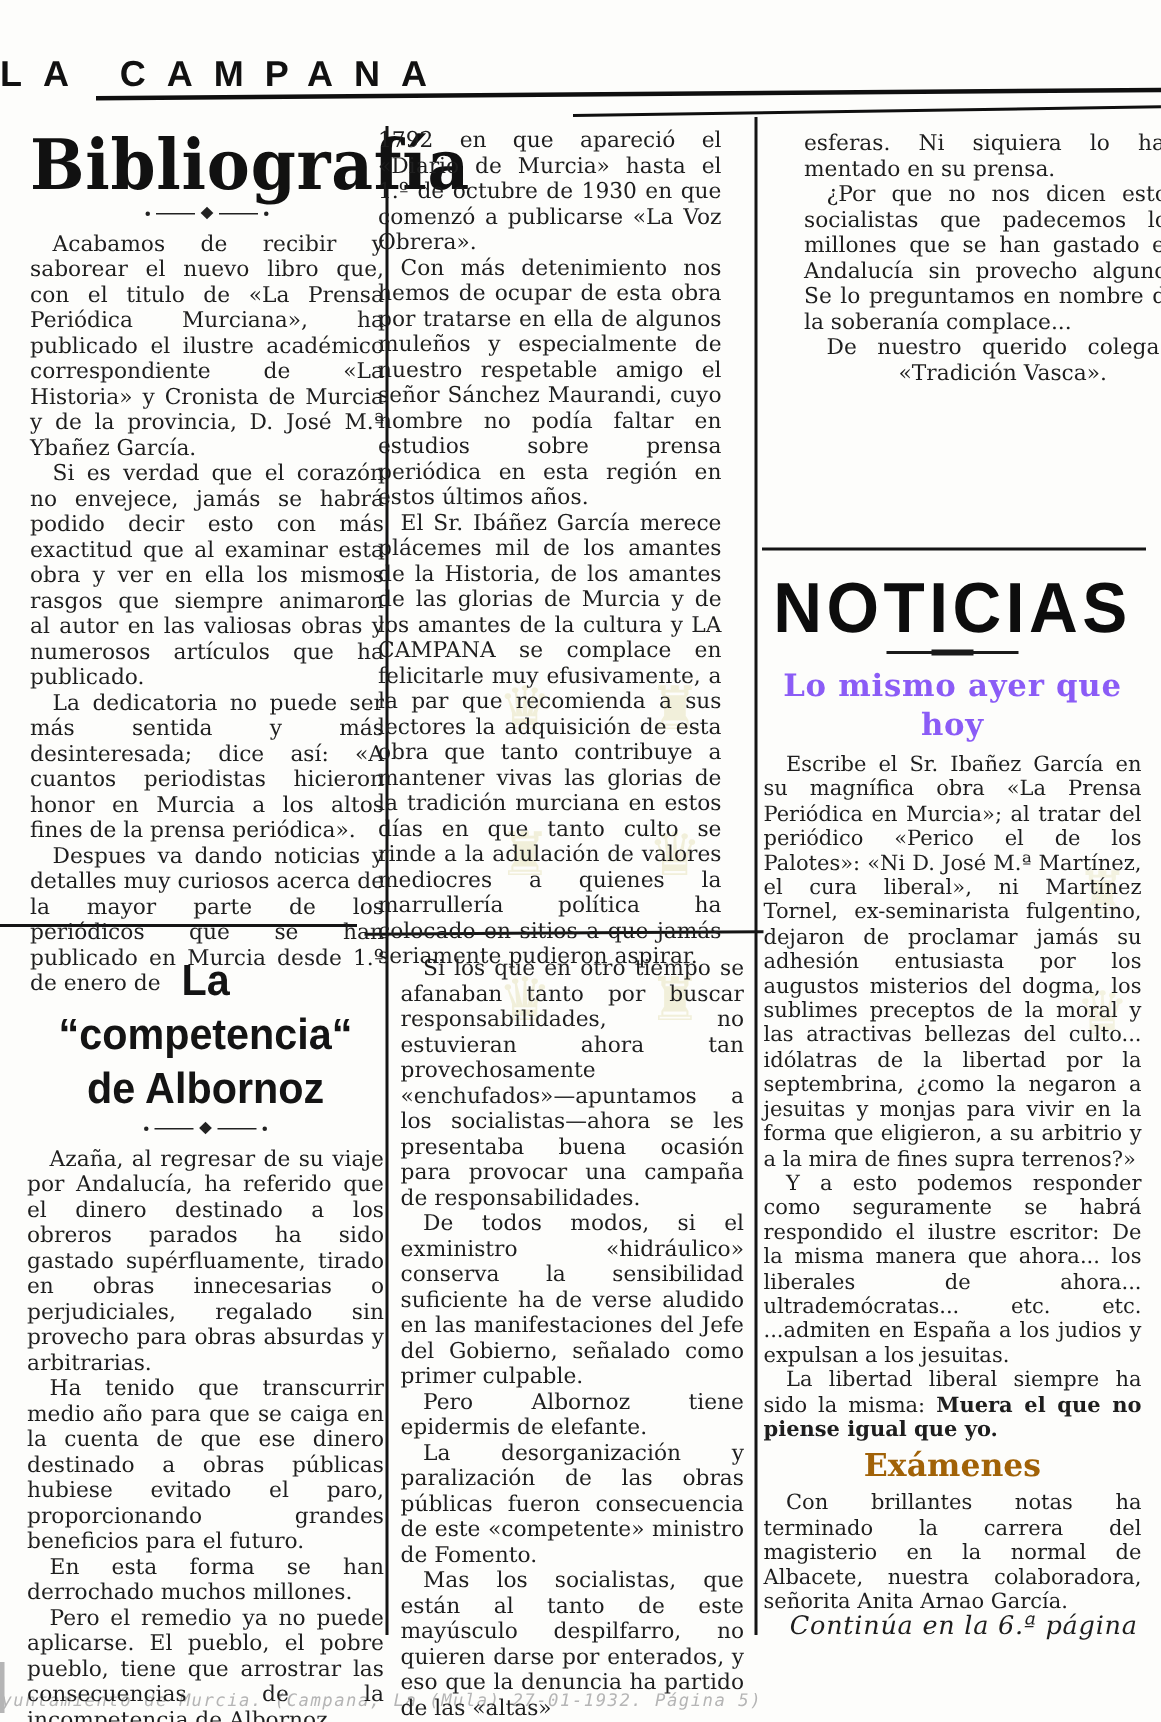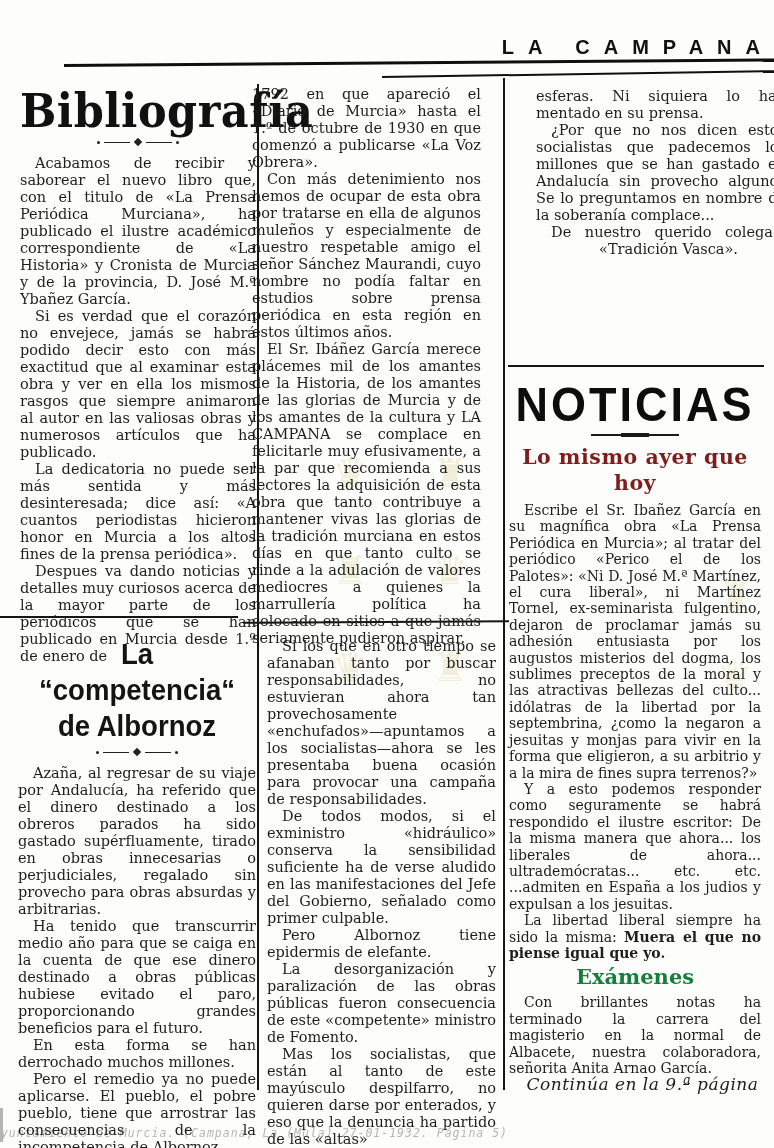--- a/index.html
+++ b/index.html
@@ -2,22 +2,22 @@
 <html><head>
 <meta charset="utf-8">
 <style>
   html,body{margin:0;padding:0;background:#e8e8e8;}
   .page{
     position:relative;width:774px;height:1148px;background:#fdfdfb;
     overflow:hidden;color:#222;font-family:"DejaVu Serif", serif;
   }
   
   #masthead{
-    position:absolute;top:36px;left:0;width:100%;text-align:right;
-    font-family:"Liberation Sans", sans-serif;font-weight:bold;font-size:20px;
+    position:absolute;top:36px;left:0;width:100%;text-align:left;
+    font-family:"Liberation Sans", sans-serif;font-weight:bold;font-size:24px;
     letter-spacing:14px;color:#111;
   }
   .mast-rule{position:absolute;background:#0f0f0f;transform-origin:left center;}
   #mast-rule1{top:64px;left:64px;width:712px;height:3px;transform:rotate(-0.45deg);}
   #mast-rule2{top:76px;left:382px;width:392px;height:2px;transform:rotate(-0.85deg);}
   
   .vrule{position:absolute;width:2px;background:#151515;}
   #vrule1{left:257px;top:84px;height:1006px;}
   #vrule2{left:503px;top:78px;height:1012px;}
   .hrule{position:absolute;height:2px;background:#151515;}
@@ -46,25 +46,25 @@
     transform-origin:center top;
   }
   .head2 .l1{word-spacing:10px;}
   #noticias-title{
     margin:0;text-align:center;font-family:"Liberation Sans", sans-serif;
     font-weight:bold;font-size:45px;line-height:52px;letter-spacing:3px;color:#0d0d0d;
     transform:scaleY(1.05);transform-origin:center top;
   }
   .subhead{
     text-align:center;font-family:"DejaVu Serif", serif;font-weight:bold;
-    font-size:20.5px;line-height:26px;color:#7f1d1d;margin:4px 0 6px 0;letter-spacing:0.5px;
+    font-size:20.5px;line-height:26px;color:#8b5cf6;margin:4px 0 6px 0;letter-spacing:0.5px;
   }
   .subhead2{
     text-align:center;font-family:"DejaVu Serif", serif;font-weight:bold;
-    font-size:21px;line-height:26px;color:#15803d;margin:3px 0 4px 0;
+    font-size:21px;line-height:26px;color:#a16207;margin:3px 0 4px 0;
   }
   
   .orn{display:flex;align-items:center;justify-content:center;margin:5px auto 10px auto;}
   .orn .line{width:26px;height:1px;background:#222;}
   .orn .dia{width:6px;height:6px;background:#222;transform:rotate(45deg);margin:0 5px;}
   .orn .dot{width:3px;height:3px;background:#222;border-radius:50%;margin:0 4px;}
   .orn-small{width:88px;height:2px;background:#1a1a1a;margin:4px auto 8px auto;position:relative;}
   .orn-small::after{content:"";position:absolute;left:30px;top:-1px;width:28px;height:4px;background:#1a1a1a;}
   
   .attrib{text-indent:0;}
@@ -177,19 +177,19 @@
 
   <div class="col" id="col3news">
     <h1 id="noticias-title">NOTICIAS</h1>
     <div class="orn-small"></div>
     <div class="subhead">Lo mismo ayer que hoy</div>
     <p>Escribe el Sr. Ibañez García en su magnífica obra «La Prensa Periódica en Murcia»; al tratar del periódico «Perico el de los Palotes»: «Ni D. José M.ª Martínez, el cura liberal», ni Martínez Tornel, ex-seminarista fulgentino, dejaron de proclamar jamás su adhesión entusiasta por los augustos misterios del dogma, los sublimes preceptos de la moral y las atractivas bellezas del culto... idólatras de la libertad por la septembrina, ¿como la negaron a jesuitas y monjas para vivir en la forma que eligieron, a su arbitrio y a la mira de fines supra terrenos?»</p>
     <p>Y a esto podemos responder como seguramente se habrá respondido el ilustre escritor: De la misma manera que ahora... los liberales de ahora... ultrademócratas... etc. etc. ...admiten en España a los judios y expulsan a los jesuitas.</p>
     <p><span>La libertad liberal siempre ha sido la misma: </span><b>Muera el que no piense igual que yo.</b></p>
     <div class="subhead2">Exámenes</div>
     <p>Con brillantes notas ha terminado la carrera del magisterio en la normal de Albacete, nuestra colaboradora, señorita Anita Arnao García.</p>
-    <p class="continuation">Continúa en la 9.ª página</p>
+    <p class="continuation">Continúa en la 6.ª página</p>
   </div>
 
   <div class="scan-artifact"></div>
   <div id="footer">Ayuntamiento de Murcia. (Campana, La (Mula) 27-01-1932. Página 5)</div>
 
 </div>
 
 </body></html>

